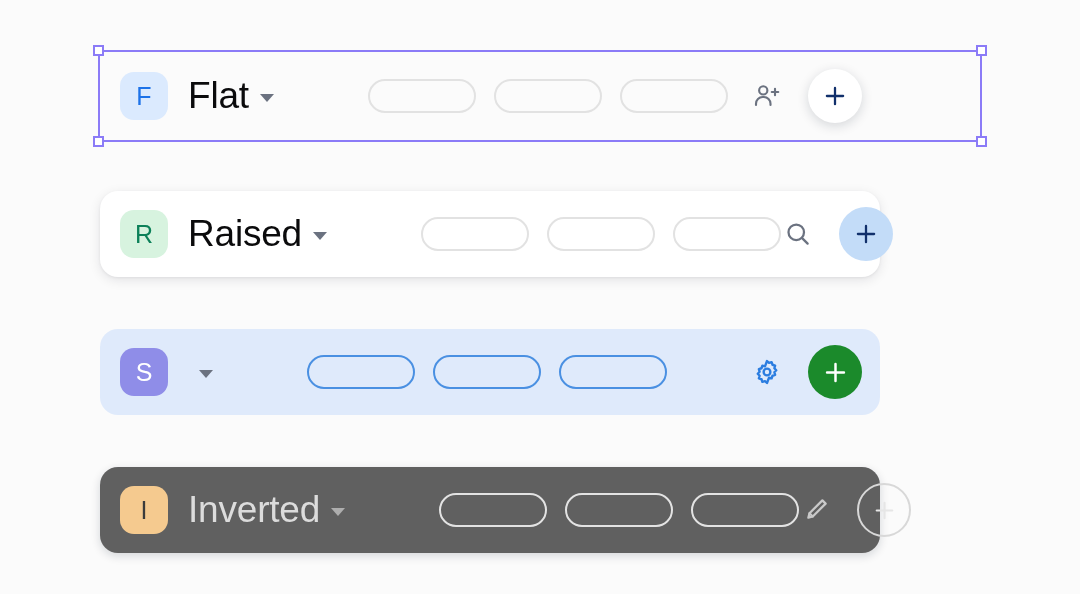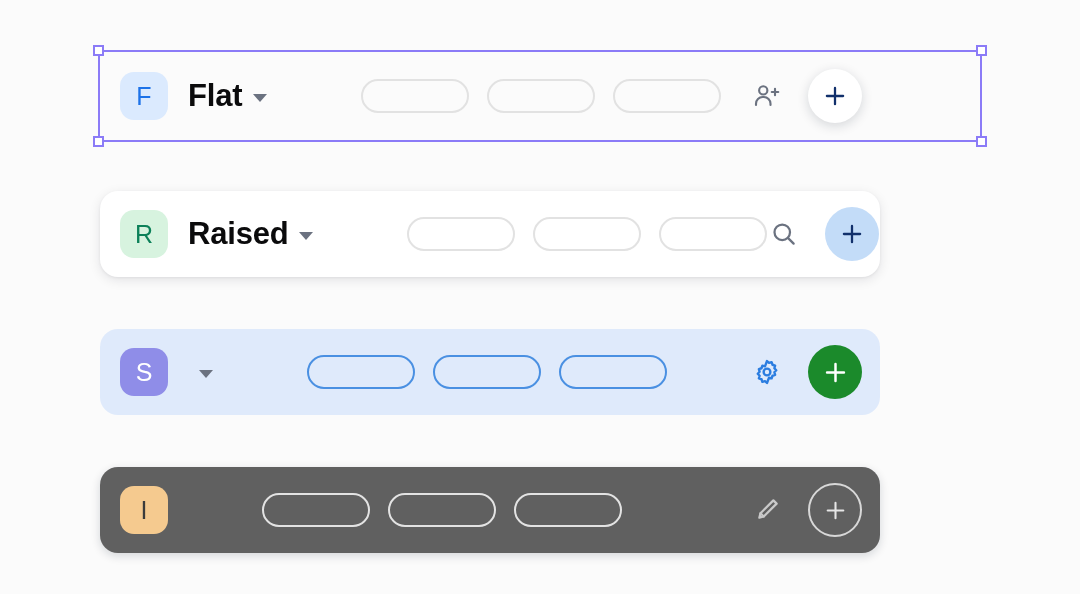--- a/index.html
+++ b/index.html
@@ -56,22 +56,22 @@
   .badge-i { background: #f5ca8f; color: #3b3b3b; }
 
   
   .title-wrap {
     display: flex;
     align-items: center;
     margin-left: 20px;
     flex: 0 0 auto;
   }
   .title {
-    font-size: 31px;
-    font-weight: 700;
+    font-size: 37px;
+    font-weight: 400;
     letter-spacing: -0.2px;
     white-space: nowrap;
   }
   .t-flat     { color: #0b0b0c; }
   .t-raised   { color: #0b0b0c; }
   .t-shaded   { color: #10356b; }
   .t-inverted { color: #dcdcdc; }
 
   .caret {
     width: 0; height: 0;
@@ -243,20 +243,24 @@
     <div class="plus-btn plus-shaded">
       <svg class="plus-glyph" width="27" height="27" viewBox="0 0 24 24" stroke="#ffffff" stroke-width="2.2" stroke-linecap="round">
         <path d="M12 4.5v15M4.5 12h15"></path>
       </svg>
     </div>
   </div>
 
   <div class="row row-inverted">
     <div class="badge badge-i">I</div>
 
+    <div class="title-wrap">
+      <span class="title t-inverted">Inverted</span>
+      <span class="caret caret-inv"></span>
+    </div>
 
     <div class="pills">
       <div class="pill pill-inv"></div>
       <div class="pill pill-inv"></div>
       <div class="pill pill-inv"></div>
     </div>
 
     <div class="spacer"></div>
 
     <div class="tool-icon">

